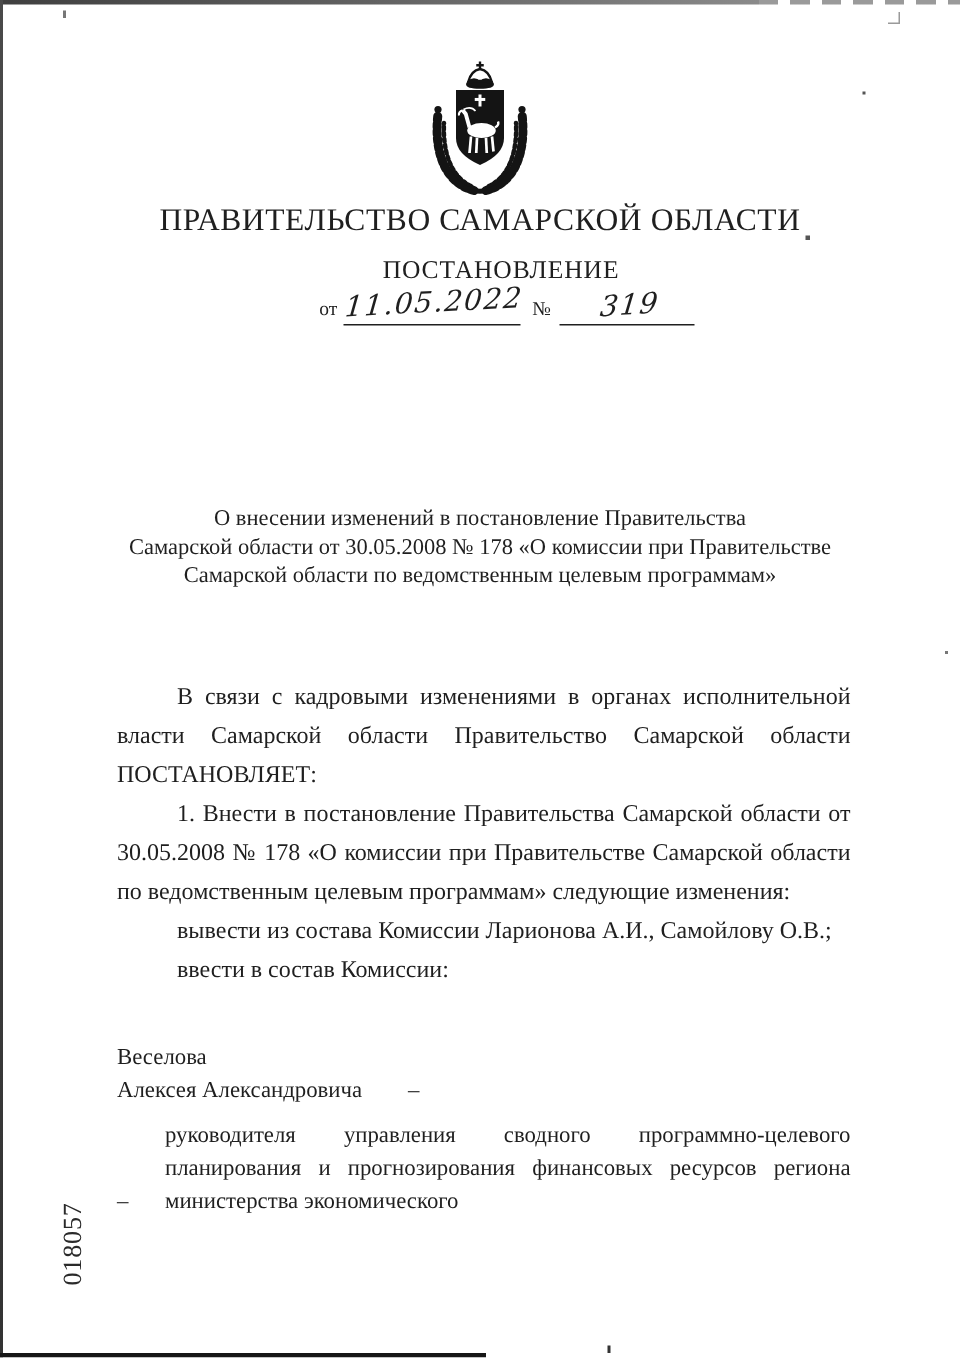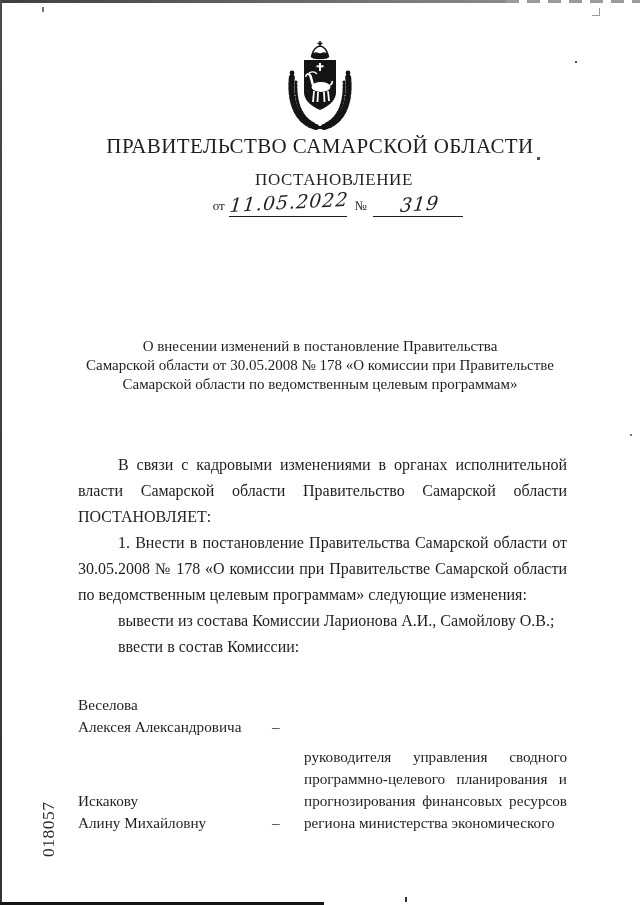--- a/index.html
+++ b/index.html
@@ -137,22 +137,18 @@
 
 <div class="members">
   <div class="member-row">
     <div class="member-name">
       <div>Веселова</div>
       <div>Алексея Александровича</div>
     </div>
     <div class="member-dash">–</div>
   </div>
   <div class="member-row">
-    <div class="member-name">
-      <div>Искакову</div>
-      <div>Алину Михайловну</div>
-    </div>
     <div class="member-dash">–</div>
     <div class="member-pos">руководителя управления сводного программно-целевого планирования и прогнозирования финансовых ресурсов региона министерства экономического</div>
   </div>
 </div>
 
 <div class="stamp-number">018057</div>
 
 </body></html>

